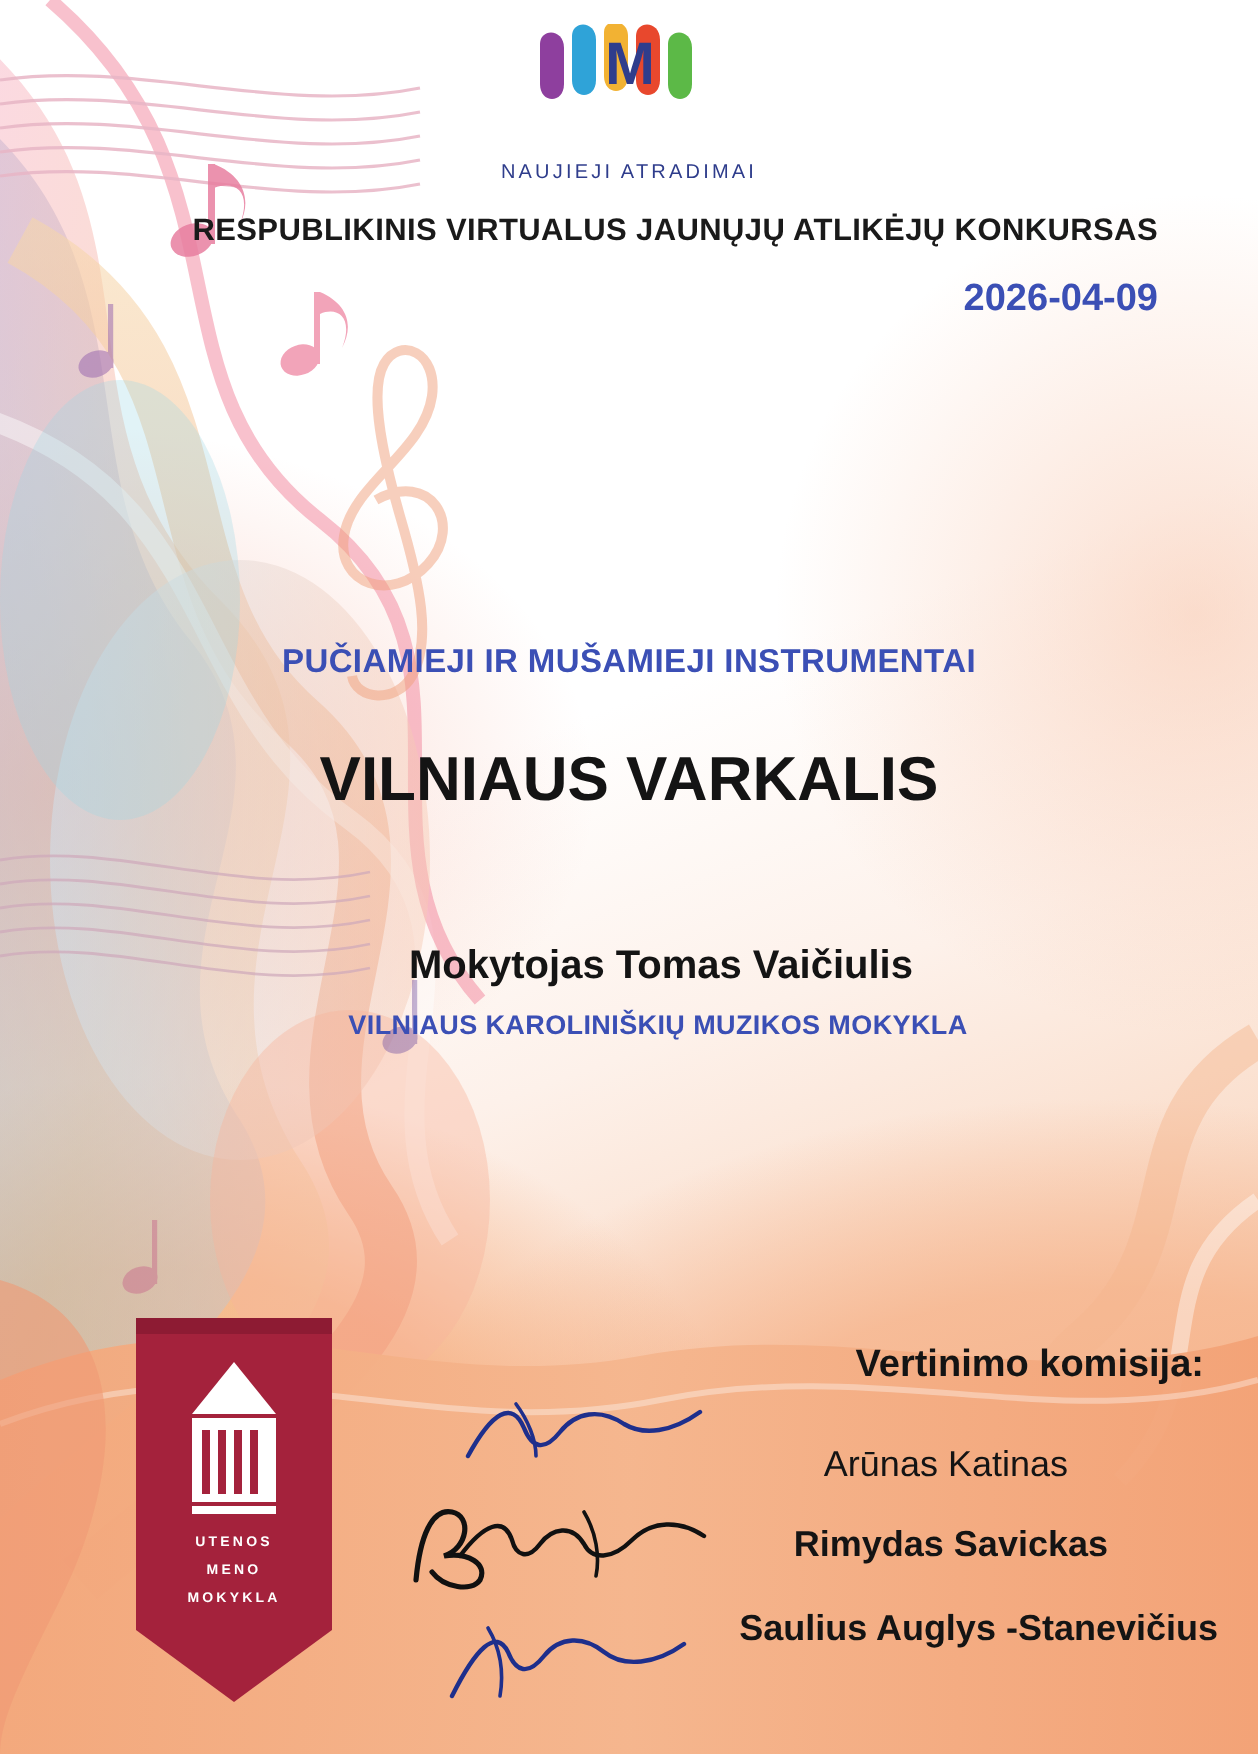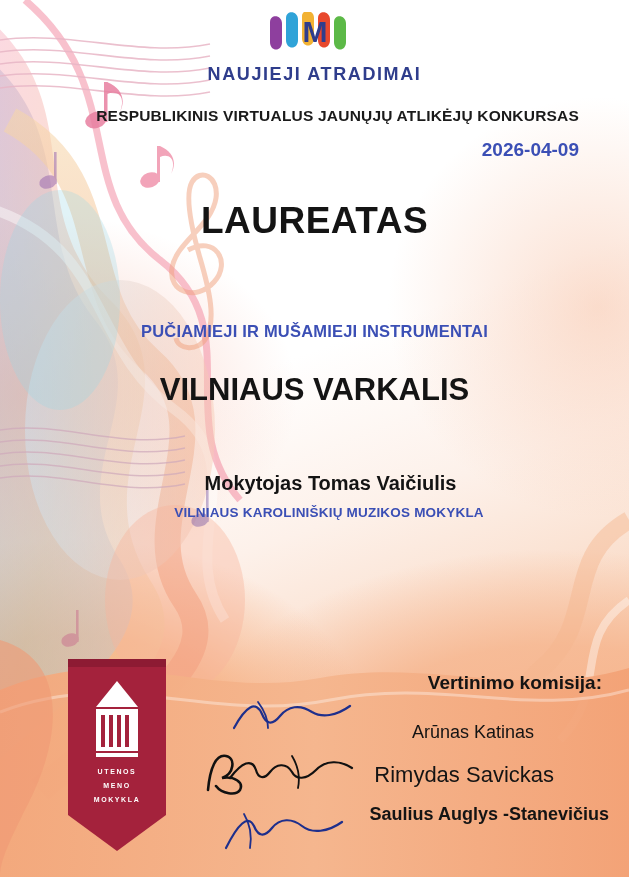--- a/index.html
+++ b/index.html
@@ -42,24 +42,24 @@
     right: 0;
     text-align: center;
   }
   .logo-mark {
     display: inline-block;
     width: 118px;
     height: 46px;
   }
   .logo-text {
     display: block;
-    margin-top: 2px;
-    font-size: 18px;
+    margin-top: 18px;
+    font-size: 10px;
     letter-spacing: 1.6px;
-    font-weight: 700;
+    font-weight: 400;
     color: #2f3d8c;
   }
 
   .title-block {
     position: absolute;
     top: 106px;
     left: 50px;
     right: 50px;
     text-align: right;
   }
@@ -157,22 +157,22 @@
     top: 722px;
     right: 95px;
     font-size: 18px;
     font-weight: 400;
     color: #141414;
   }
   .jury-2 {
     position: absolute;
     top: 762px;
     right: 75px;
-    font-size: 22px;
-    font-weight: 400;
+    font-size: 18px;
+    font-weight: 700;
     color: #141414;
     text-align: center;
   }
   .jury-3 {
     position: absolute;
     top: 804px;
     right: 20px;
     font-size: 18px;
     font-weight: 700;
     color: #141414;
@@ -316,21 +316,20 @@
       <text x="59" y="30" text-anchor="middle" font-family="'Liberation Sans', sans-serif" font-size="30" font-weight="700" fill="#2f3d8c">M</text>
     </svg>
     <span class="logo-text">NAUJIEJI ATRADIMAI</span>
   </div>
 
   <div class="title-block">
     <div class="contest-title">RESPUBLIKINIS VIRTUALUS JAUNŲJŲ ATLIKĖJŲ KONKURSAS</div>
     <div class="contest-date">2026-04-09</div>
   </div>
 
-  <div class="award">LAUREATAS</div>
   <div class="category">PUČIAMIEJI IR MUŠAMIEJI INSTRUMENTAI</div>
   <div class="winner">VILNIAUS VARKALIS</div>
   <div class="teacher">Mokytojas Tomas Vaičiulis</div>
   <div class="school">VILNIAUS KAROLINIŠKIŲ MUZIKOS MOKYKLA</div>
 
   <div class="emblem">
     <svg viewBox="0 0 110 198" width="110" height="198">
       <path d="M6 4 L104 4 L104 160 L55 196 L6 160 Z" fill="#a4223c"></path>
       <path d="M6 4 L104 4 L104 12 L6 12 Z" fill="#8d1b33"></path>
 

